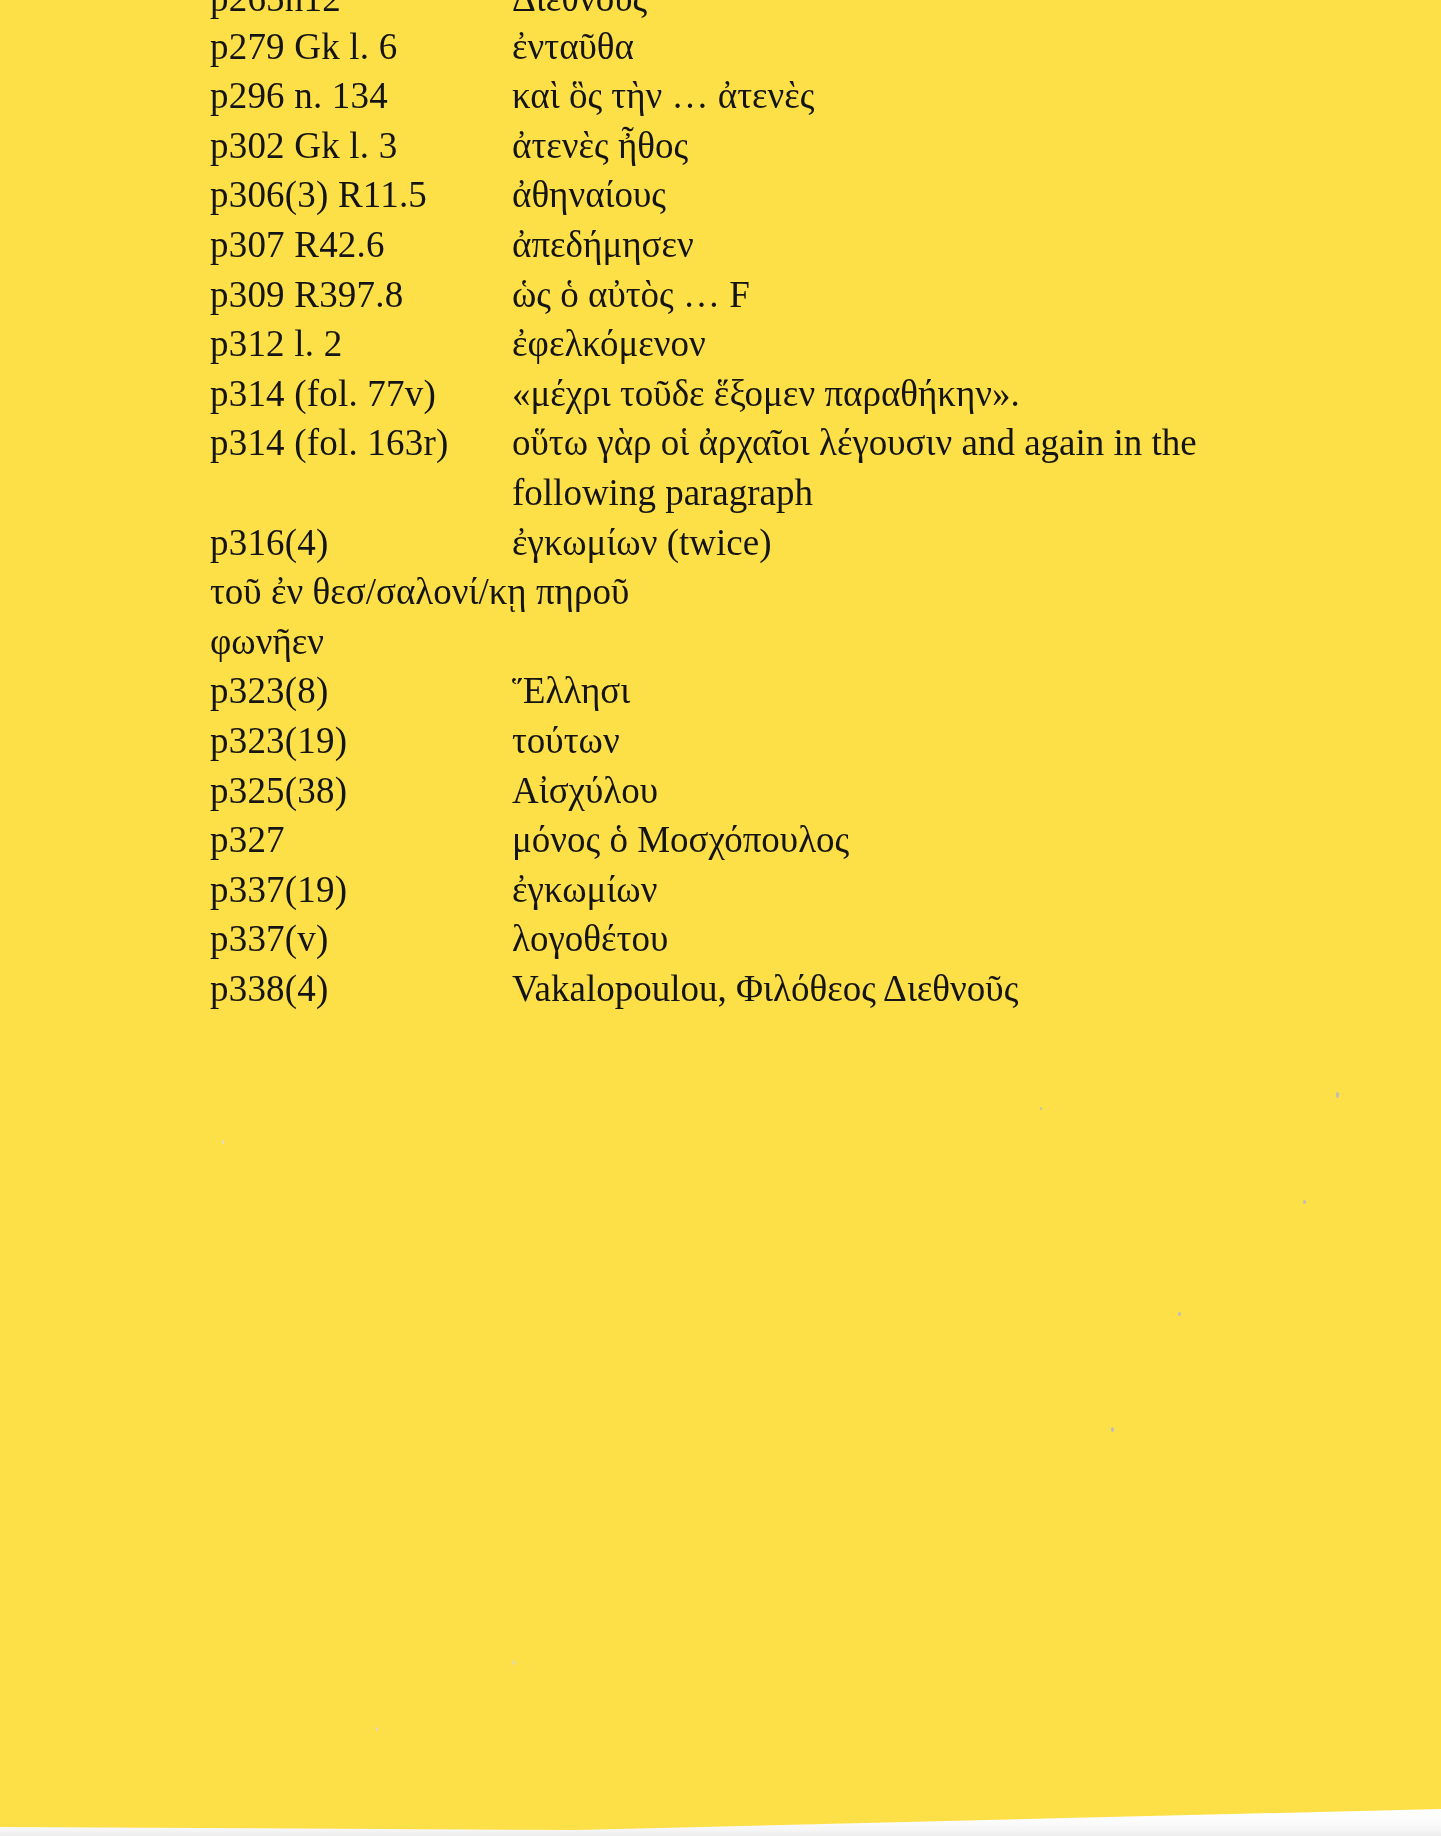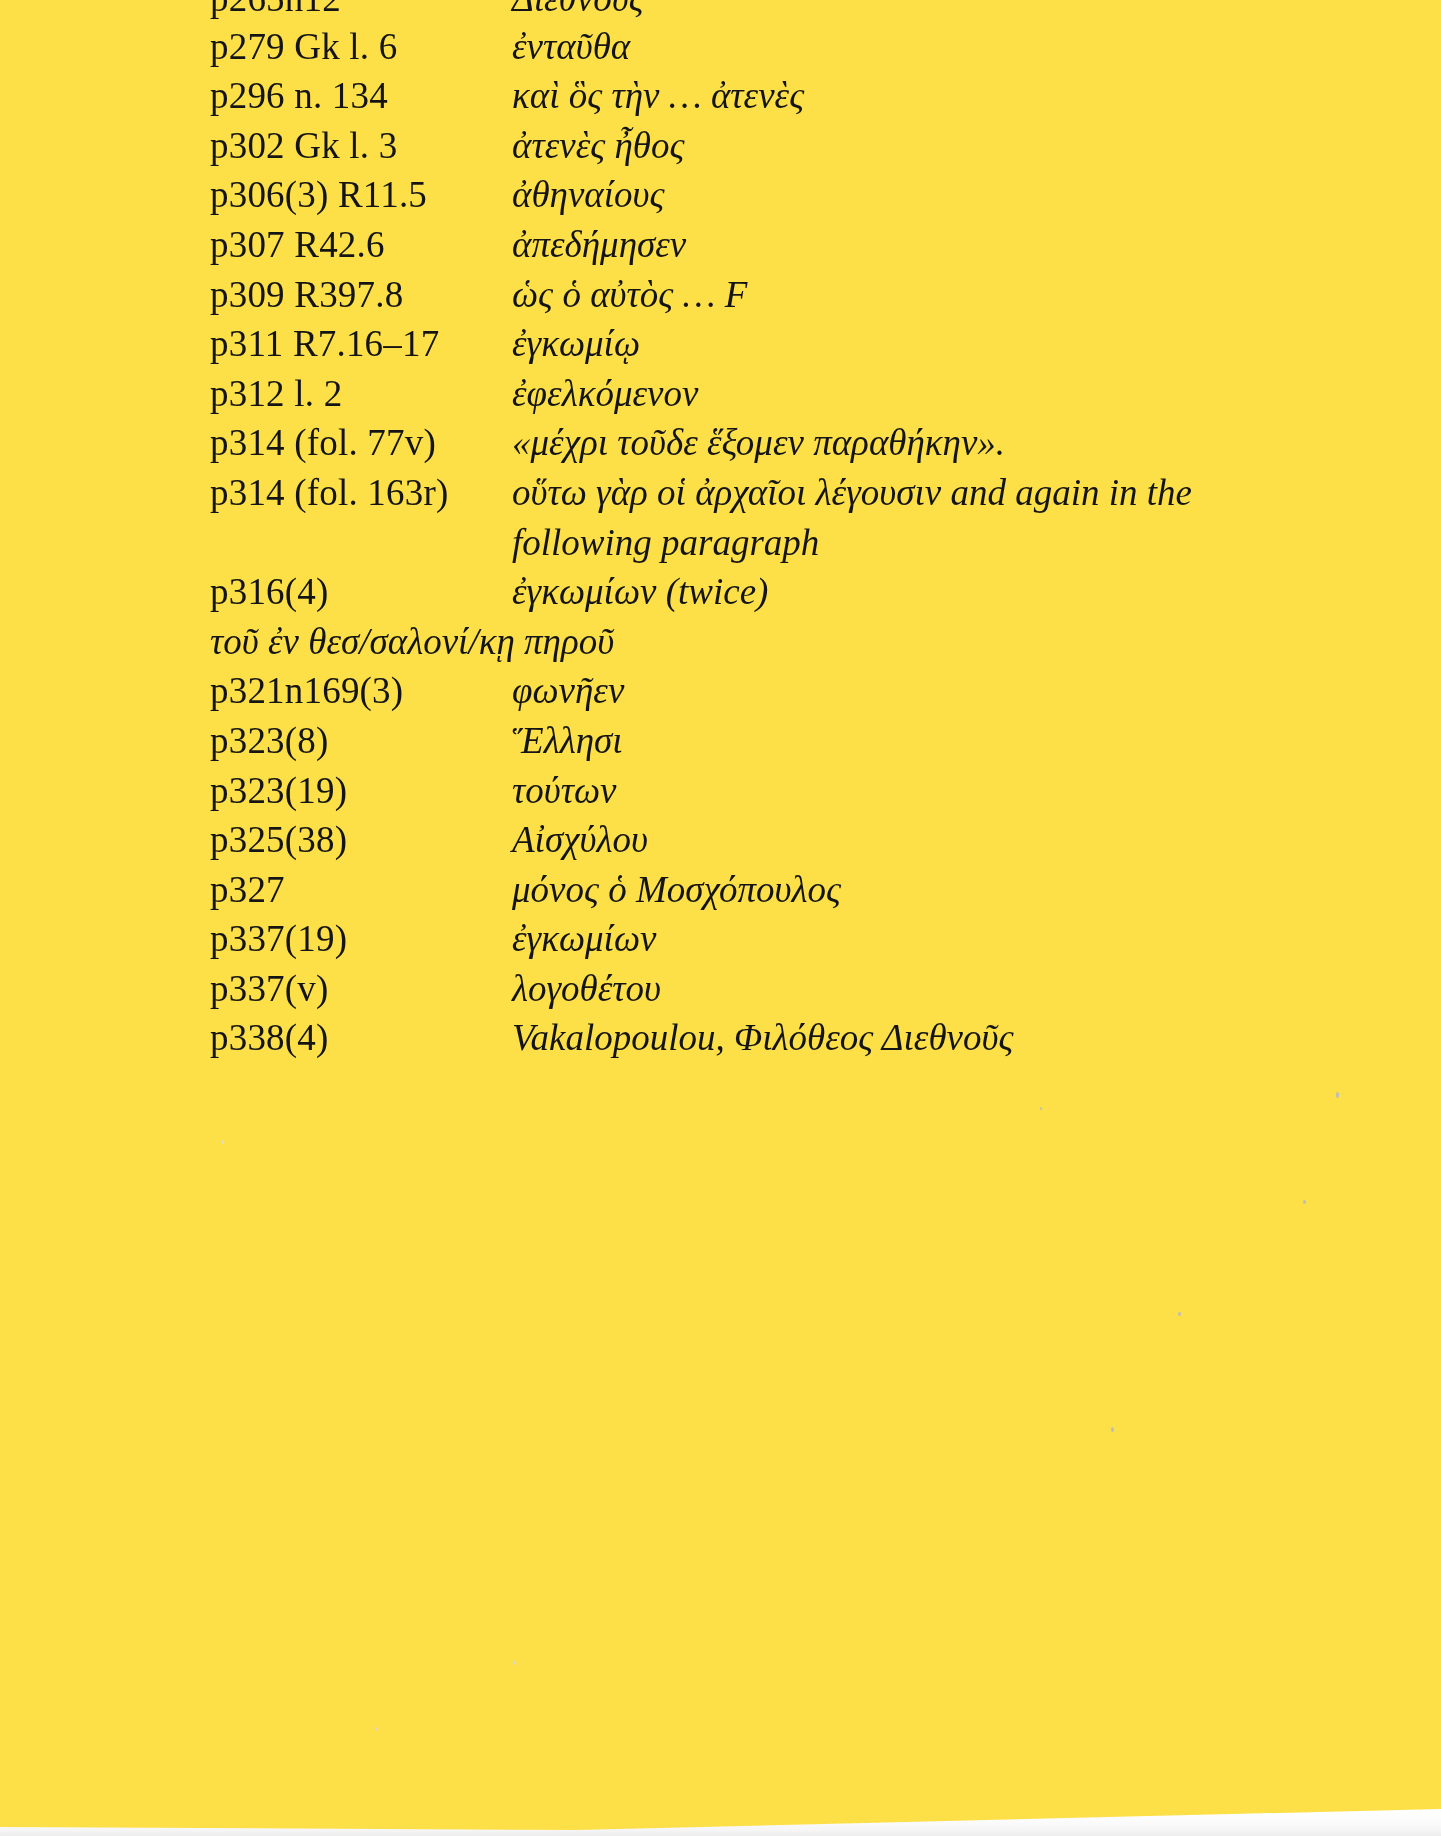--- a/index.html
+++ b/index.html
@@ -38,21 +38,20 @@
     }
     .ref {
       width: 302px;
       flex: 0 0 302px;
       letter-spacing: 0.2px;
     }
     .text {
       flex: 1 1 auto;
       white-space: normal;
       width: 640px;
-      font-style: italic;
     }
     .row.first { transform: translateY(2px); }
     
     .speck {
       position: absolute;
       background: #bdbdbd;
       border-radius: 50%;
     }
     .bottom-edge {
       position: absolute;
@@ -91,44 +90,39 @@
     </div>
     <div class="row">
       <span class="ref">p307 R42.6</span>
       <span class="text">ἀπεδήμησεν</span>
     </div>
     <div class="row">
       <span class="ref">p309 R397.8</span>
       <span class="text">ὡς ὁ αὐτὸς … F</span>
     </div>
     <div class="row">
-      <span class="ref">p311 R7.16–17</span>
-      <span class="text">ἐγκωμίῳ</span>
-    </div>
-    <div class="row">
       <span class="ref">p312 l. 2</span>
       <span class="text">ἐφελκόμενον</span>
     </div>
     <div class="row">
       <span class="ref">p314 (fol. 77v)</span>
       <span class="text">«μέχρι τοῦδε ἕξομεν παραθήκην».</span>
     </div>
     <div class="row">
       <span class="ref">p314 (fol. 163r)</span>
       <span class="text">οὕτω γὰρ οἱ ἀρχαῖοι λέγουσιν and again in the following paragraph</span>
     </div>
     <div class="row">
       <span class="ref">p316(4)</span>
       <span class="text">ἐγκωμίων (twice)</span>
     </div>
     <div class="row">
       <span class="text">τοῦ ἐν θεσ/σαλονί/κῃ πηροῦ</span>
     </div>
     <div class="row">
-      <span class="ref">p321n169(3)</span>
       <span class="text">φωνῆεν</span>
     </div>
     <div class="row">
       <span class="ref">p323(8)</span>
       <span class="text">Ἕλλησι</span>
     </div>
     <div class="row">
       <span class="ref">p323(19)</span>
       <span class="text">τούτων</span>
     </div>

